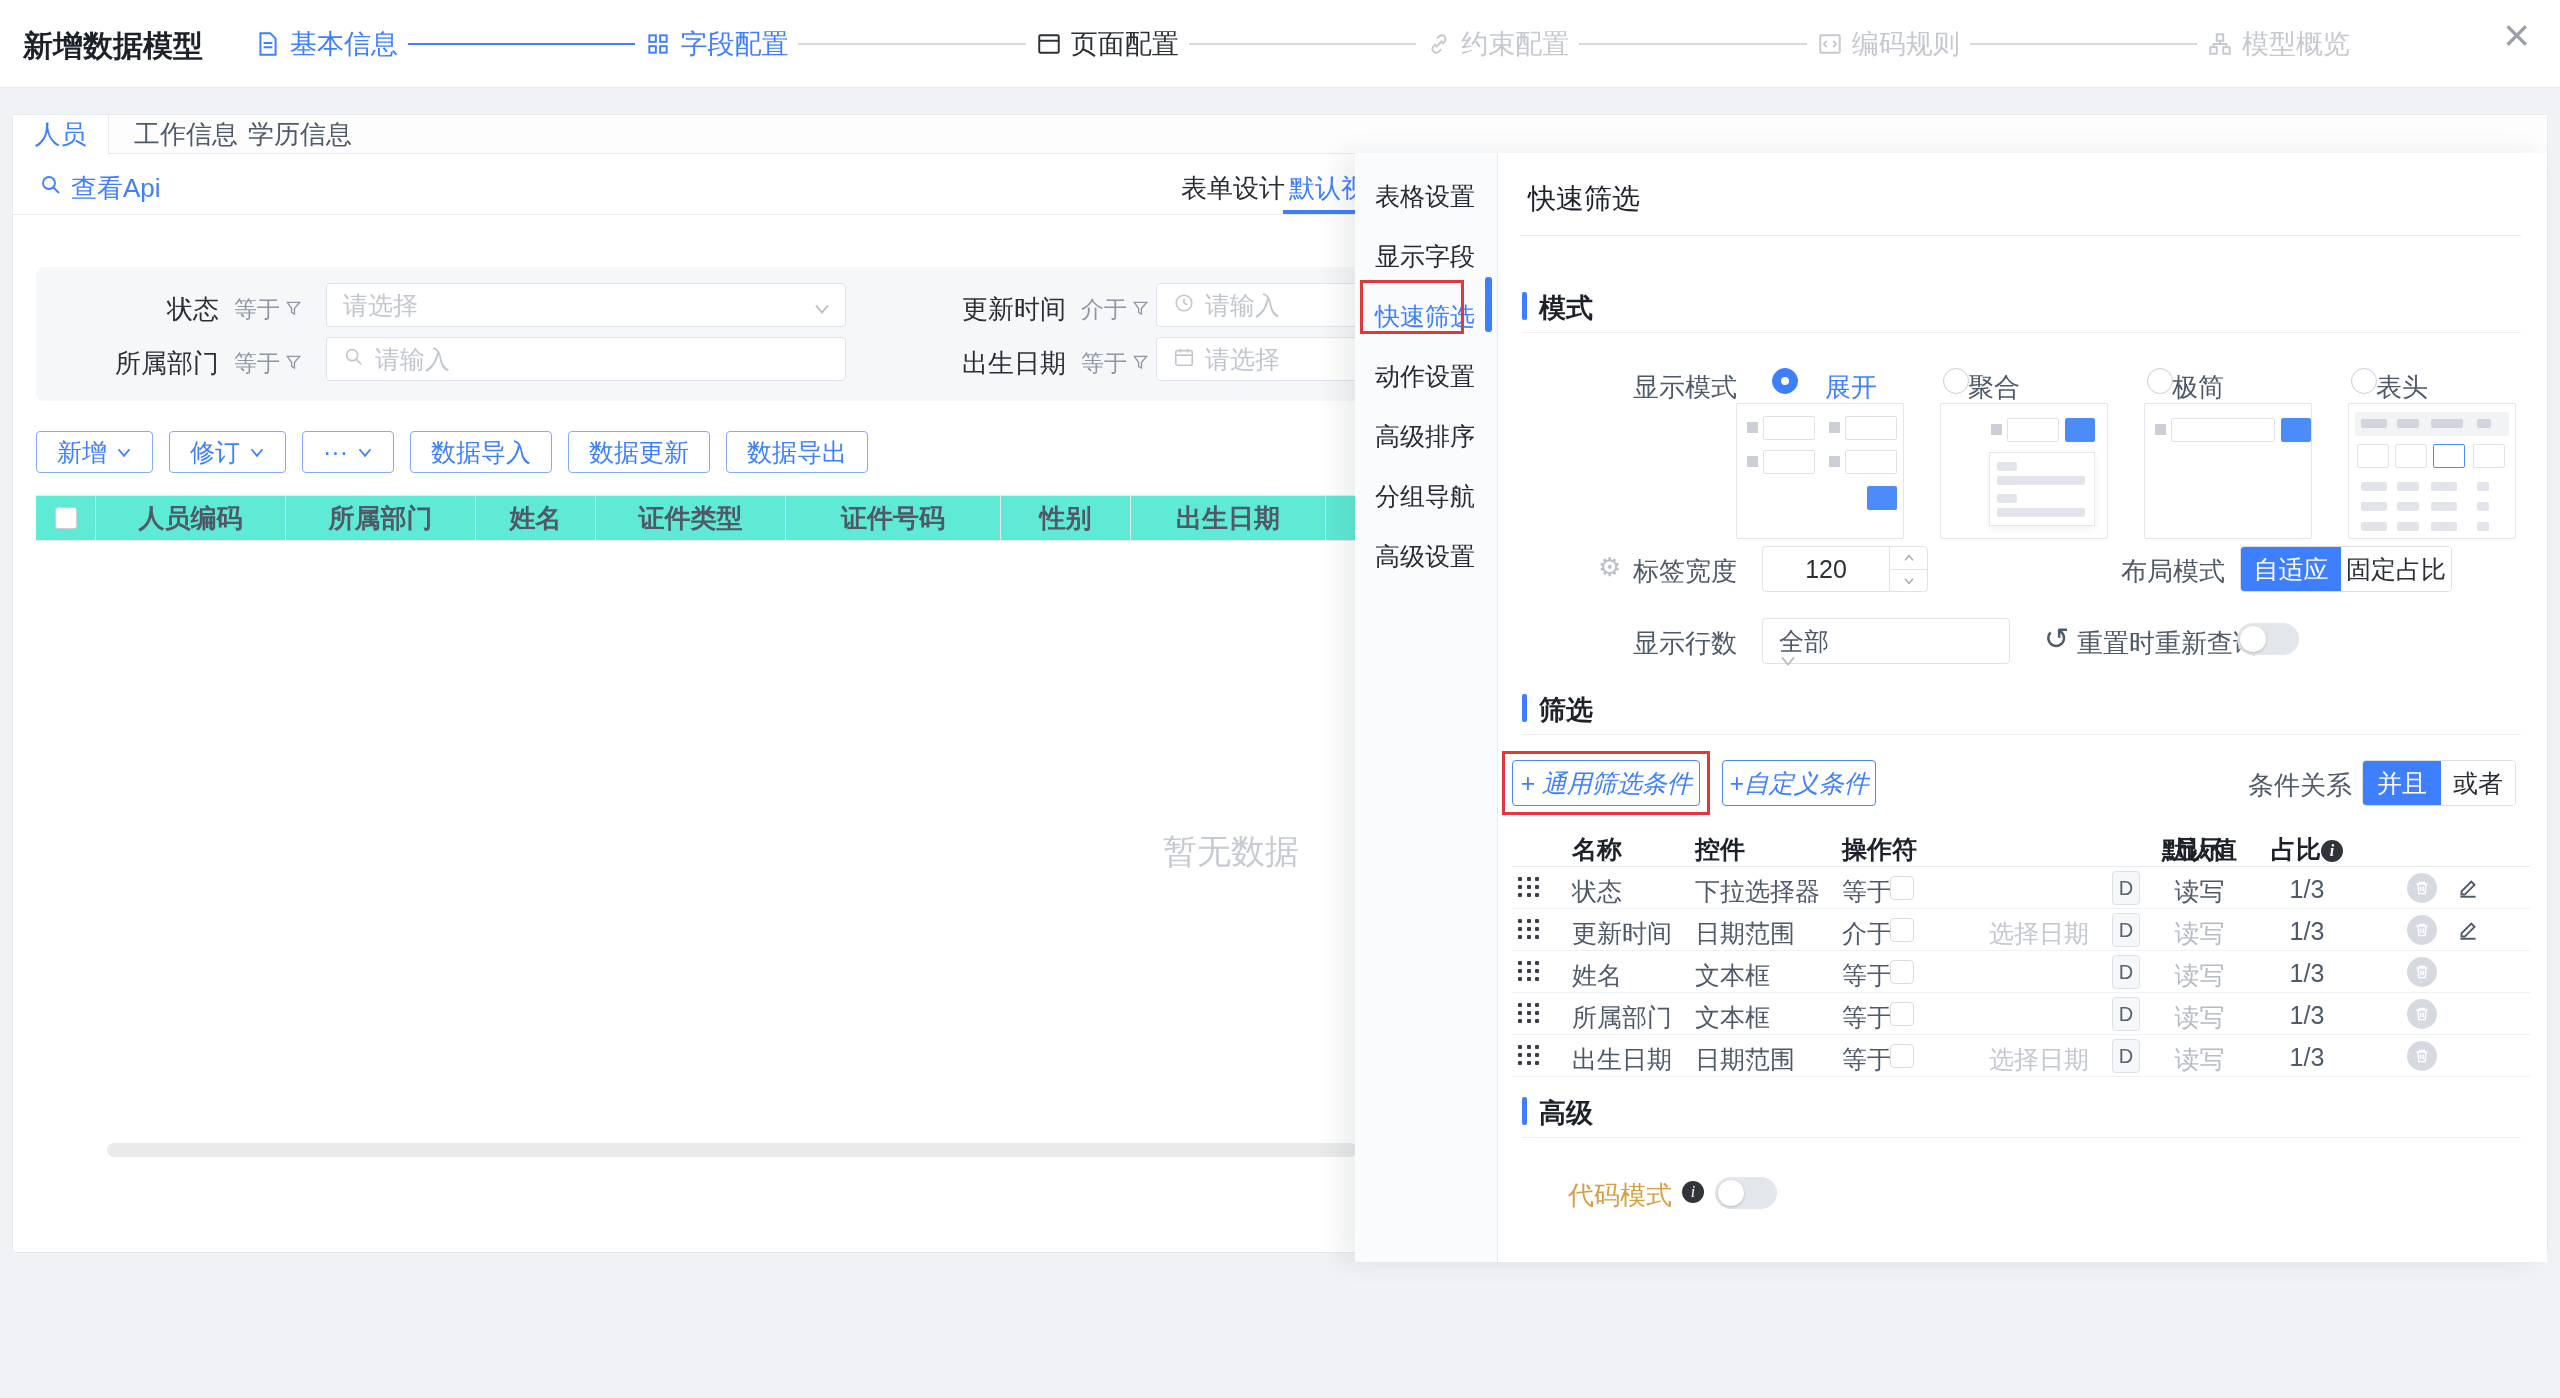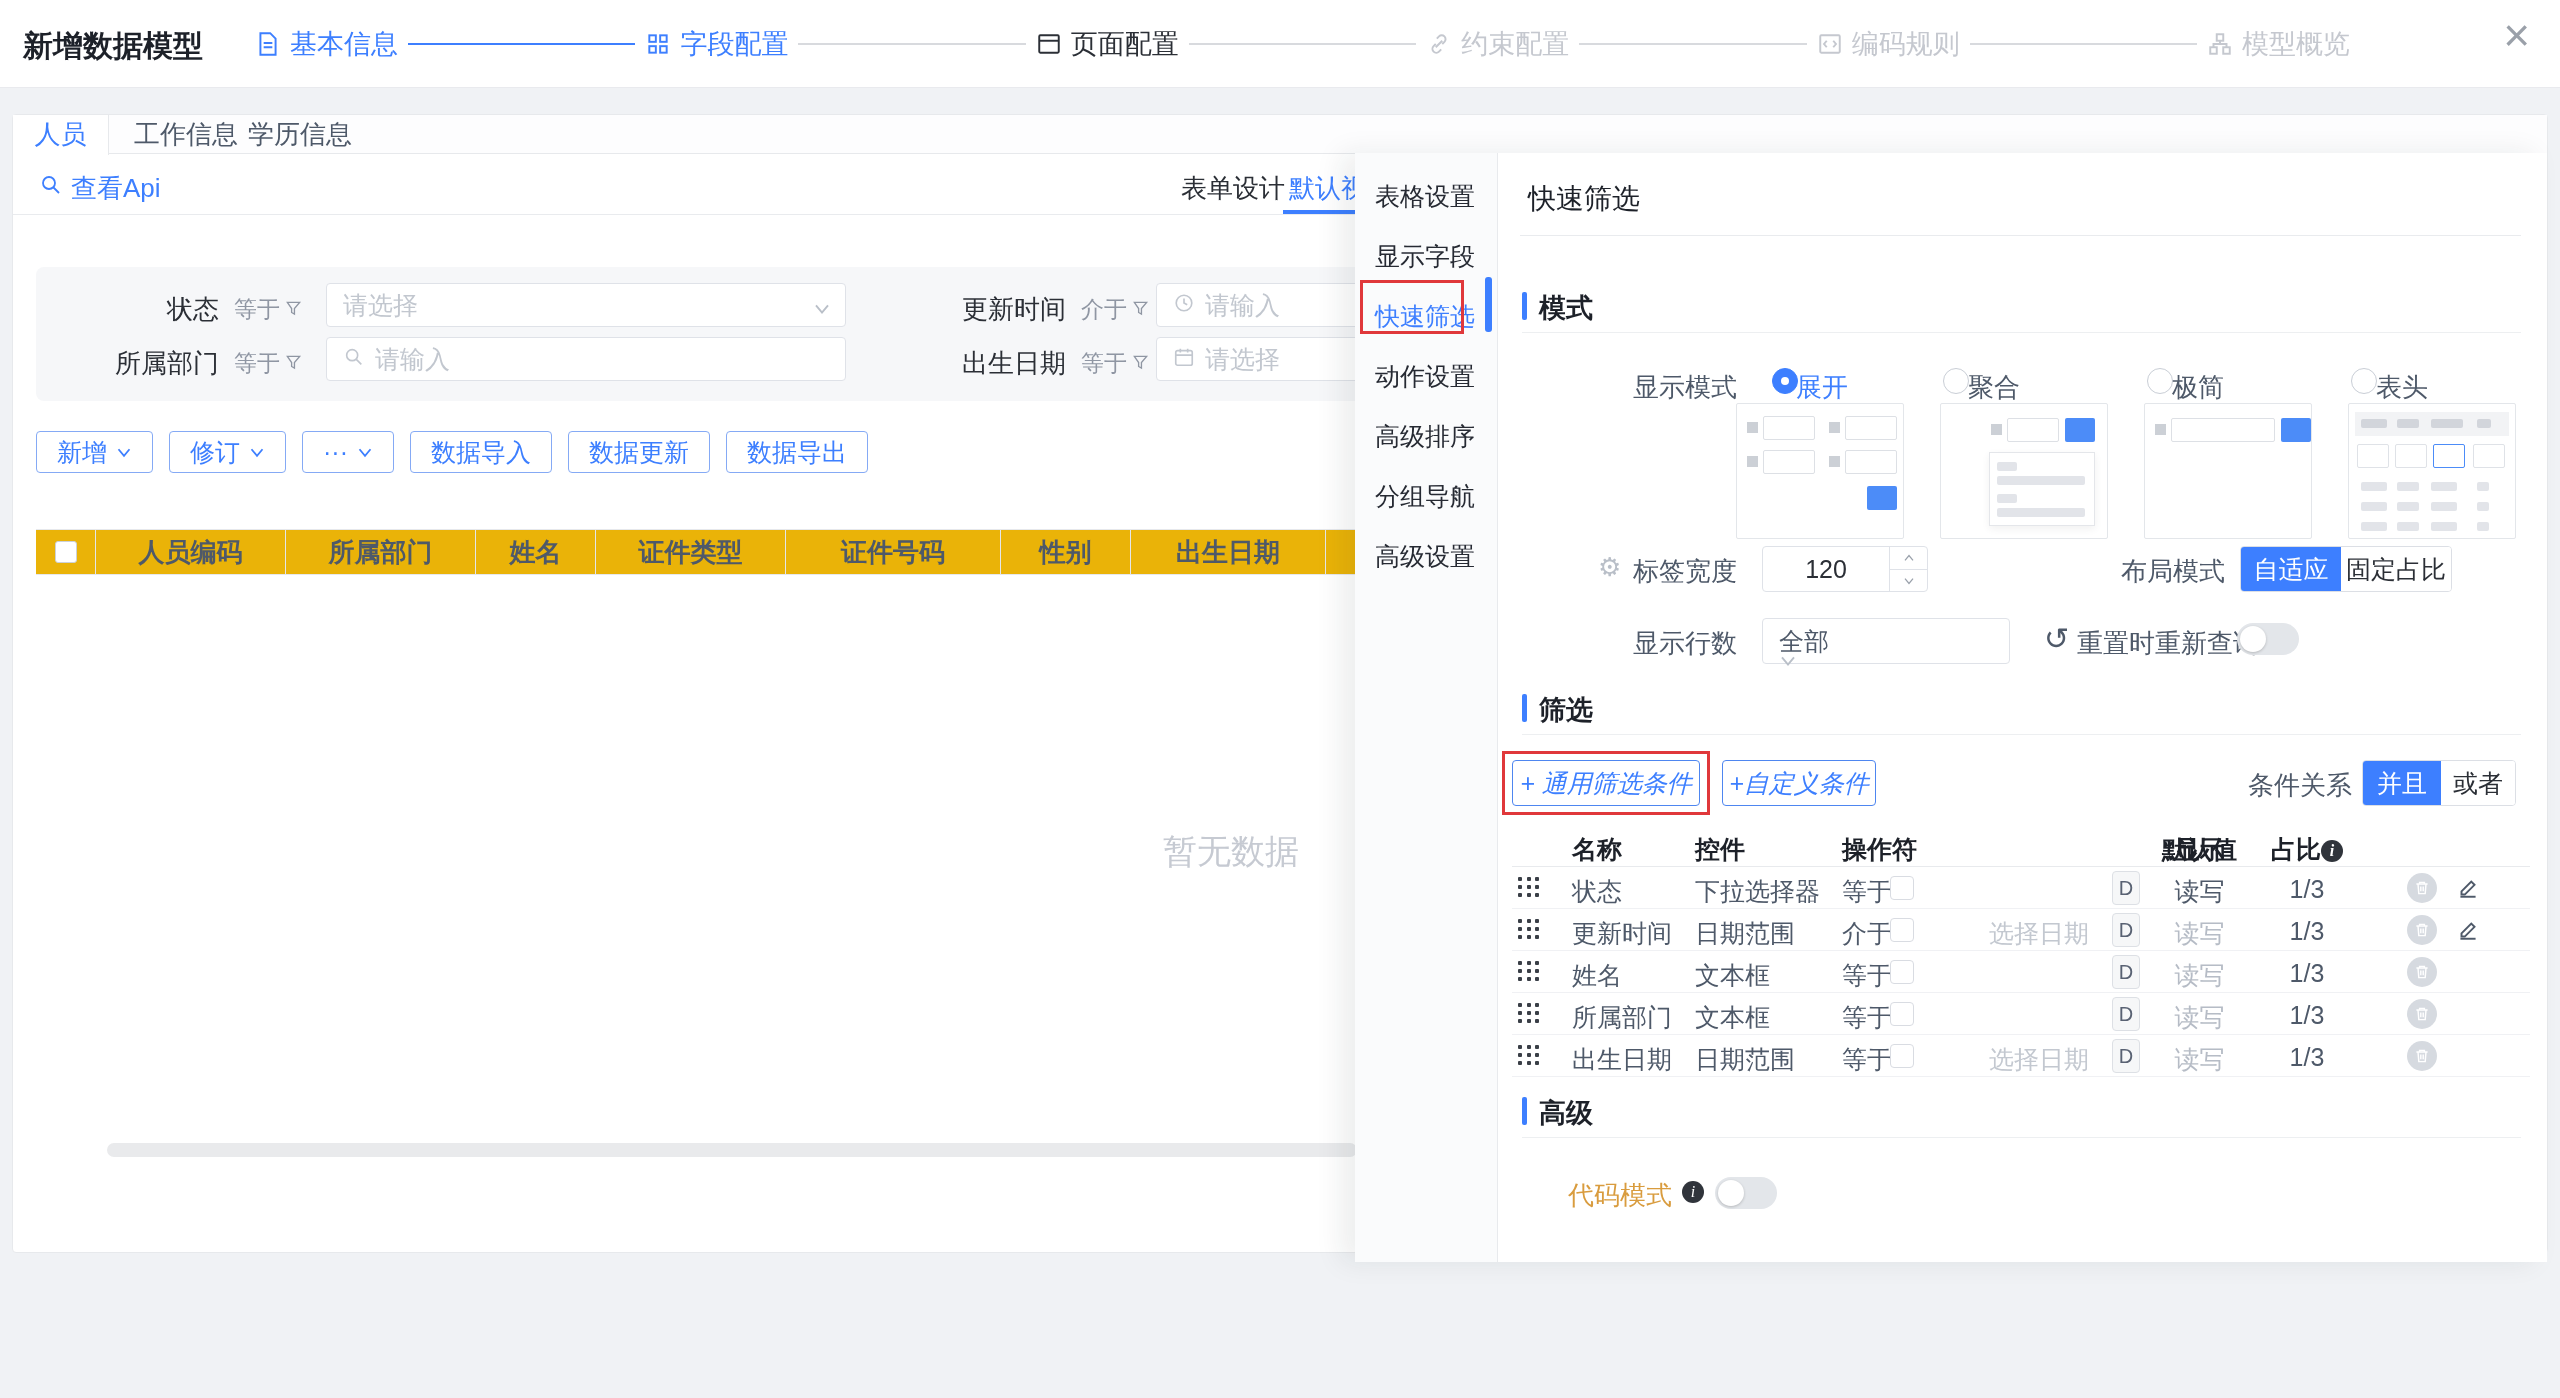--- a/index.html
+++ b/index.html
@@ -36,21 +36,21 @@
   .fop { position:absolute; display:flex; align-items:center; gap:5px; color:#8f96a3; font-size:23px; line-height:26px; }
   .finput { position:absolute; height:44px; background:#fff; border:1px solid #dfe2e8; border-radius:4px; display:flex; align-items:center; gap:10px; padding:0 16px; }
   .ph { color:#c2c7cf; font-size:25px; }
   .finput .chev { position:absolute; right:14px; top:17px; }
 
   
   .acts { position:absolute; left:23px; top:316px; display:flex; gap:16px; }
   .abtn { height:42px; padding:0 20px; border:1px solid #85aaf5; border-radius:4px; background:#fff; color:#3D7FFF; font-size:25px; display:flex; align-items:center; gap:9px; }
 
   
-  .thead { position:absolute; left:23px; top:380px; width:2453px; height:46px; display:flex; background:#eab308; border-top:1px solid #e6e8ec; border-bottom:1px solid #e6e8ec;margin-top:34px; }
+  .thead { position:absolute; left:23px; top:380px; width:2453px; height:46px; display:flex; background:#5eead4; border-top:1px solid #e6e8ec; border-bottom:1px solid #e6e8ec; }
   .th { border-right:1px solid #e4e6ea; display:flex; align-items:center; justify-content:center; font-size:26px; font-weight:bold; color:#4e5969; }
   .cb { width:22px; height:22px; border:1px solid #ccd1d8; border-radius:3px; background:#fff; }
   .empty { position:absolute; left:1150px; top:714px; width:260px; color:#c6cad2; font-size:34px;font-family:Liberation Mono, monospace; }
   .hscroll { position:absolute; left:94px; top:1028px; width:1250px; height:14px; background:#e9eaec; border-radius:7px; }
 
   
   .panel { position:absolute; left:1355px; top:153px; width:1192px; height:1109px; background:#fff; z-index:20; box-shadow:-14px 0 26px rgba(29,33,41,.08); }
   .pmenu { position:absolute; left:0; top:0; width:143px; height:100%; background:#fafbfc; border-right:1px solid #e8eaed; }
   .pmi { position:absolute; left:20px; height:60px; line-height:60px; font-size:25px; color:#262a33; white-space:nowrap; cursor:pointer; }
   .pmi.on { color:#3D7FFF; }
@@ -336,21 +336,21 @@
 
     <div class="ptitle">快速筛选</div>
     <div class="pdiv" style="top:82px;"></div>
 
     <div class="secbar" style="left:167px;top:139px;"></div>
     <div class="sectitle" style="left:184px;top:137px;">模式</div>
     <div class="pdiv" style="top:179px;left:167px;background:#edeff1;"></div>
 
     <div class="plabel" style="left:278px;top:217px;">显示模式</div>
     <div class="radio sel" style="left:417px;top:215px;"></div>
-    <div class="rlabel sel" style="left:441px;top:217px;">展开</div>
+    <div class="rlabel sel" style="left:470px;top:217px;">展开</div>
     <div class="radio" style="left:588px;top:215px;"></div>
     <div class="rlabel" style="left:613px;top:217px;">聚合</div>
     <div class="radio" style="left:792px;top:215px;"></div>
     <div class="rlabel" style="left:817px;top:217px;">极简</div>
     <div class="radio" style="left:996px;top:215px;"></div>
     <div class="rlabel" style="left:1021px;top:217px;">表头</div>
 
     <div class="thumb" style="left:381px;">
       <span class="msq" style="left:10px;top:18px;"></span>
         <span class="minp" style="left:26px;top:12px;width:52px;"></span>

